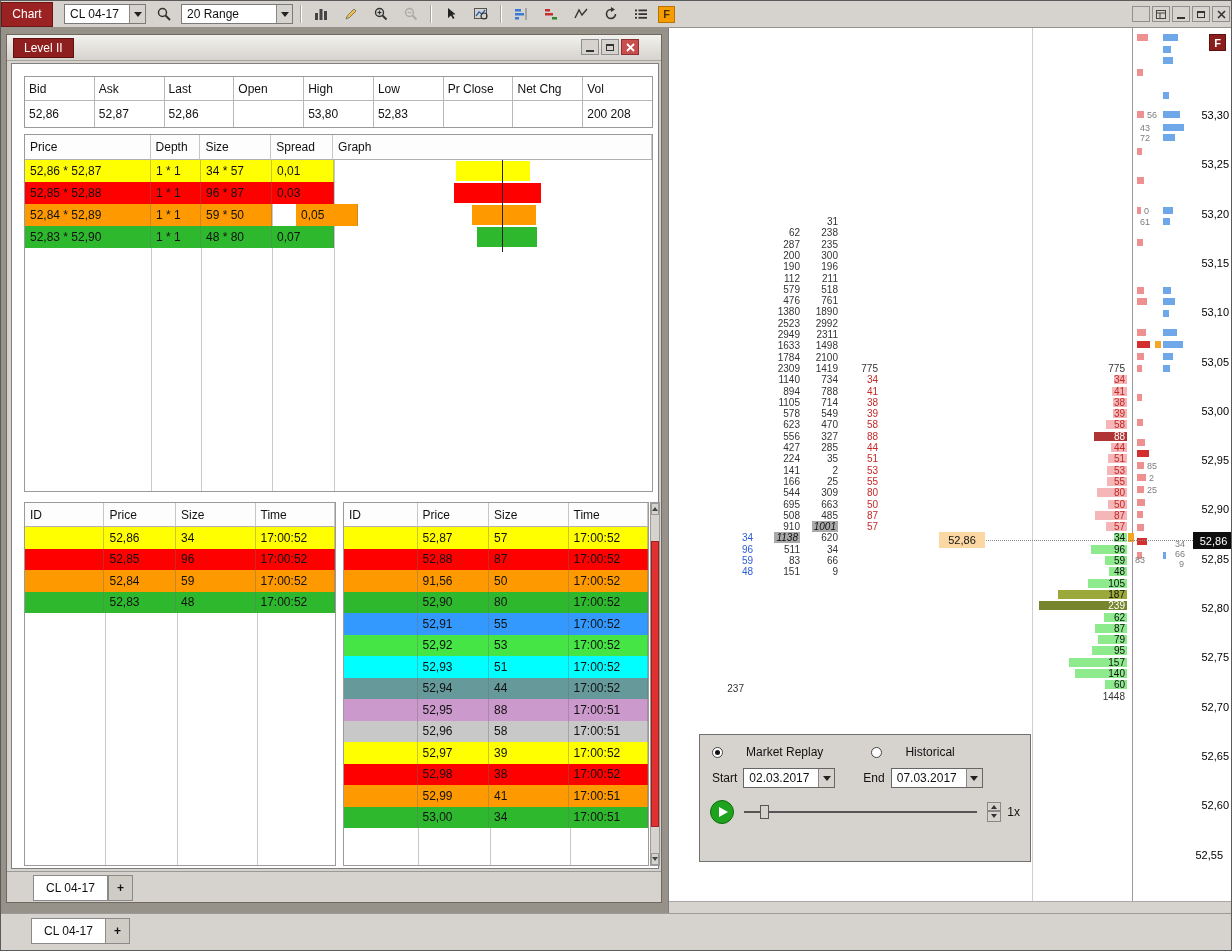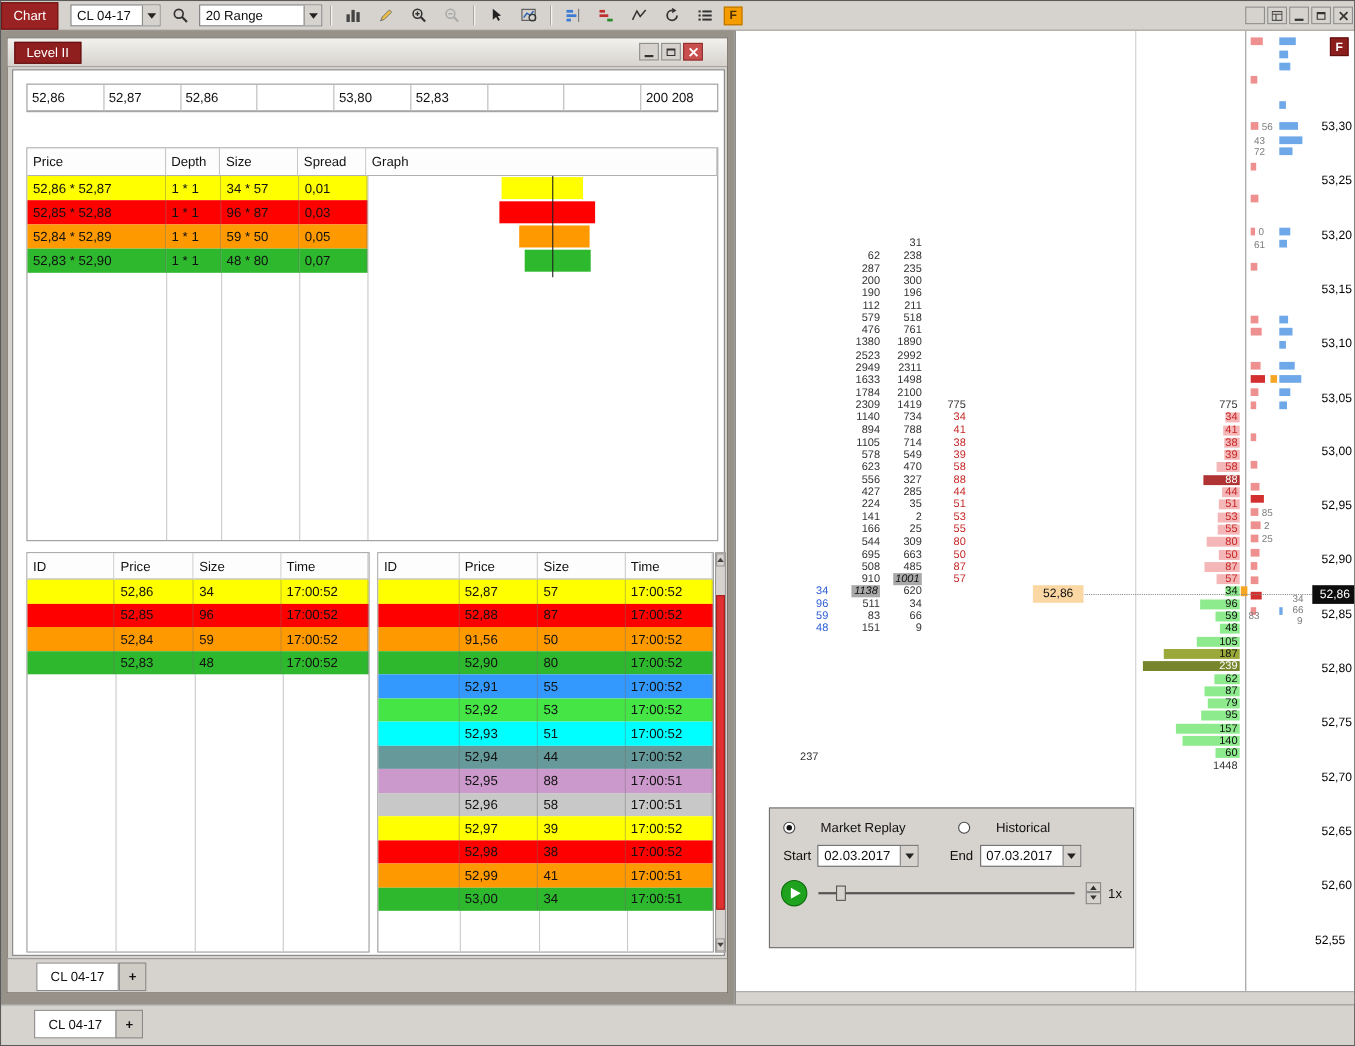--- a/index.html
+++ b/index.html
@@ -287,20 +287,31 @@
             <svg width="9" height="9">
                 <path d="M1 1 L8 8 M8 1 L1 8" stroke="#fff" stroke-width="1.8"></path>
               </svg>
           </div>
         </div>
       </div>
 
       <div class="l2content">
         <div class="quote">
           <div class="qrow">
+              <div class="qcell">Bid</div>
+              <div class="qcell">Ask</div>
+              <div class="qcell">Last</div>
+              <div class="qcell">Open</div>
+              <div class="qcell">High</div>
+              <div class="qcell">Low</div>
+              <div class="qcell">Pr Close</div>
+              <div class="qcell">Net Chg</div>
+              <div class="qcell">Vol</div>
+            </div>
+          <div class="qrow">
               <div class="qcell">52,86</div>
               <div class="qcell">52,87</div>
               <div class="qcell">52,86</div>
               <div class="qcell"></div>
               <div class="qcell">53,80</div>
               <div class="qcell">52,83</div>
               <div class="qcell"></div>
               <div class="qcell"></div>
               <div class="qcell">200 208</div>
             </div>
@@ -329,21 +340,21 @@
               <div class="tcell" style="width: 126px; background: rgb(255, 0, 0); height: 22px;">52,85 * 52,88</div>
               <div class="tcell" style="width: 50px; background: rgb(255, 0, 0); height: 22px;">1 * 1</div>
               <div class="tcell" style="width: 71px; background: rgb(255, 0, 0); height: 22px;">96 * 87</div>
               <div class="tcell" style="width: 62px; background: rgb(255, 0, 0); height: 22px;">0,03</div>
             </div>
             <div class="gbar" style="left: 429px; top: 48px; width: 87px; height: 20px; background: rgb(255, 0, 0);"></div>
             <div class="trow abs" style="top: 69px;">
               <div class="tcell" style="width: 126px; background: rgb(255, 153, 0); height: 22px;">52,84 * 52,89</div>
               <div class="tcell" style="width: 50px; background: rgb(255, 153, 0); height: 22px;">1 * 1</div>
               <div class="tcell" style="width: 71px; background: rgb(255, 153, 0); height: 22px;">59 * 50</div>
-              <div class="tcell" style="width: 62px; background: rgb(255, 153, 0); height: 22px;">0,05</div>
+              <div class="tcell" style="width: 62px; background: rgb(255, 153, 0); height: 22px; margin-left: 24px;">0,05</div>
             </div>
             <div class="gbar" style="left: 447px; top: 70px; width: 64px; height: 20px; background: rgb(255, 153, 0);"></div>
             <div class="trow abs" style="top: 91px;">
               <div class="tcell" style="width: 126px; background: rgb(46, 184, 46); height: 22px;">52,83 * 52,90</div>
               <div class="tcell" style="width: 50px; background: rgb(46, 184, 46); height: 22px;">1 * 1</div>
               <div class="tcell" style="width: 71px; background: rgb(46, 184, 46); height: 22px;">48 * 80</div>
               <div class="tcell" style="width: 62px; background: rgb(46, 184, 46); height: 22px;">0,07</div>
             </div>
             <div class="gbar" style="left: 452px; top: 92px; width: 60px; height: 20px; background: rgb(46, 184, 46);"></div>
             <div class="gcenter" style="left: 477px; top: 25px; height: 92px;"></div>

